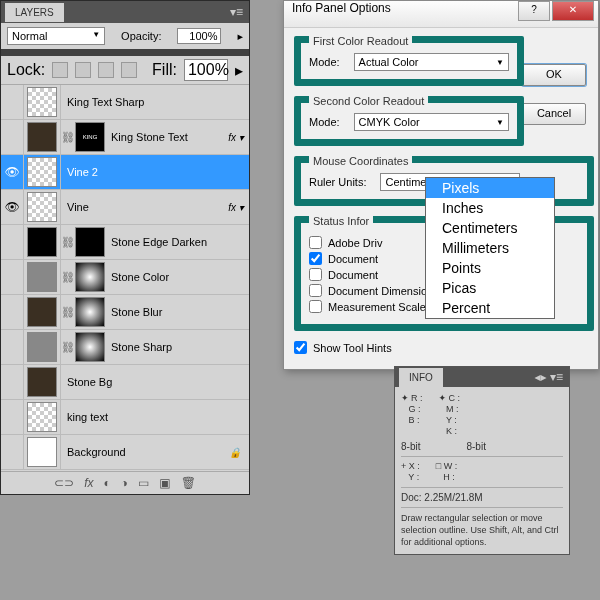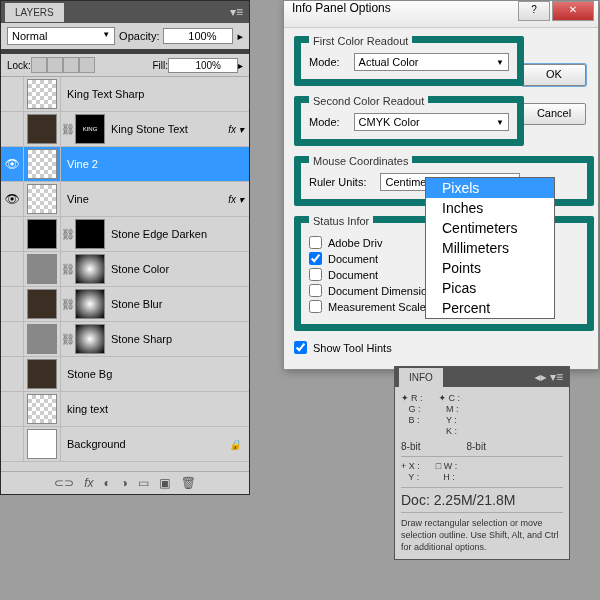--- a/index.html
+++ b/index.html
@@ -1,26 +1,26 @@
 <!DOCTYPE html>
 <html><head>
 <meta charset="utf-8">
 <style>
 body{margin:0;background:#9e9e9e;font-family:Tahoma,Arial,sans-serif;font-size:11px;color:#000;width:600px;height:600px;overflow:hidden;position:relative}
 .panel{position:absolute;background:#535353;border:1px solid #2a2a2a}
 .layers{left:0;top:0;width:248px;height:493px;background:#d4d4d4}
 .tabbar{background:#535353;height:22px;display:flex;align-items:center}
 .tab{background:#d4d4d4;padding:4px 10px;font-size:10px;color:#333;margin-left:4px}
 .pmenu{margin-left:auto;color:#ccc;padding:2px 6px;font-size:12px}
-.blendrow{background:#d4d4d4;padding:4px 6px;display:flex;align-items:center;gap:4px;border-bottom:5px solid #404040}
+.blendrow{background:#d4d4d4;padding:4px 6px;display:flex;align-items:center;gap:16px;border-bottom:7px solid #404040}
 .sel{background:#fff;border:1px solid #888;padding:2px 4px;flex:1;display:flex;justify-content:space-between}
 .sel .ar{font-size:8px}
-.lockrow{background:#d4d4d4;padding:3px 6px;display:flex;align-items:center;gap:0;border-bottom:1px solid #aaa;font-size:10px}
+.lockrow{background:#d4d4d4;padding:3px 6px;display:flex;align-items:center;gap:7px;border-bottom:1px solid #aaa;font-size:16px}
 .lki{width:14px;height:14px;background:#c8c8c8;border:1px solid #999;display:inline-block}
-.val{background:#fff;border:1px solid #888;padding:1px 16px;width:36px;text-align:right}
+.val{background:#fff;border:1px solid #888;padding:1px 3px;width:36px;text-align:right}
 .lyrlist{background:#d4d4d4}
 .lyr{display:flex;align-items:center;height:34px;border-bottom:1px solid #bbb}
 .lyr.sel-row{background:#3399ff;color:#fff}
 .eye{width:22px;text-align:center;font-size:12px;border-right:1px solid #bbb;height:100%;display:flex;align-items:center;justify-content:center}
 .thcol{width:36px;display:flex;align-items:center;justify-content:center;border-right:1px solid #bbb;height:100%}
 .th{width:28px;height:28px;border:1px solid #888;background:#fff;display:inline-block}
 .lname{flex:1;padding-left:6px;font-size:11px}
 .fx{width:26px;text-align:center;font-style:italic;font-size:10px}
 .link{width:14px;text-align:center;color:#555}
 .th2{width:28px;height:28px;border:1px solid #888;display:inline-block}
@@ -324,17 +324,17 @@
       <div class="icol">
           <span>+ <span>X :</span></span>
           <span>&nbsp;&nbsp; <span>Y :</span></span>
         </div>
       <div class="icol">
           <span>□ <span>W :</span></span>
           <span>&nbsp;&nbsp; <span>H :</span></span>
         </div>
     </div>
     <div class="sep"></div>
-    <div style="font-size:14px">Doc: 2.25M/21.8M</div>
+    <div style="font-size:10px">Doc: 2.25M/21.8M</div>
     <div class="sep"></div>
     <div class="itxt">Draw rectangular selection or move selection outline.  Use Shift, Alt, and Ctrl for additional options.</div>
   </div>
 </div>
 
 </body></html>

